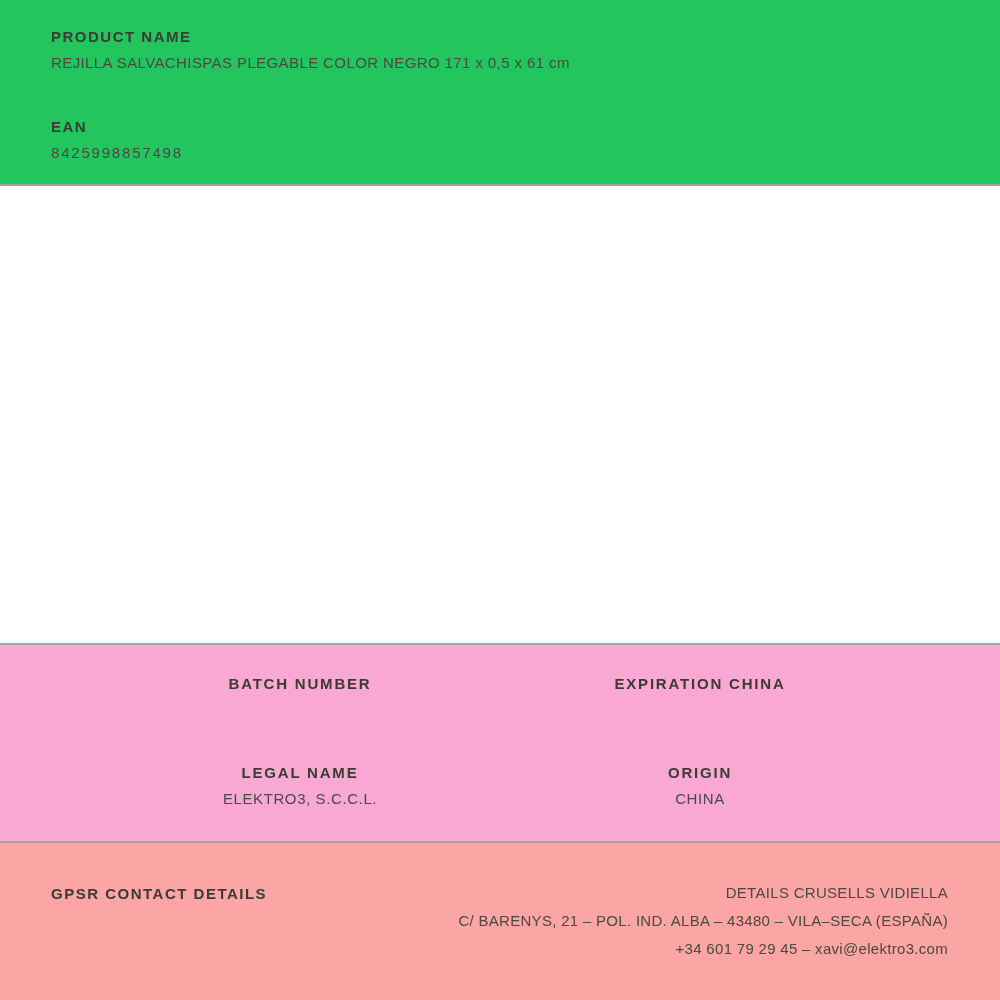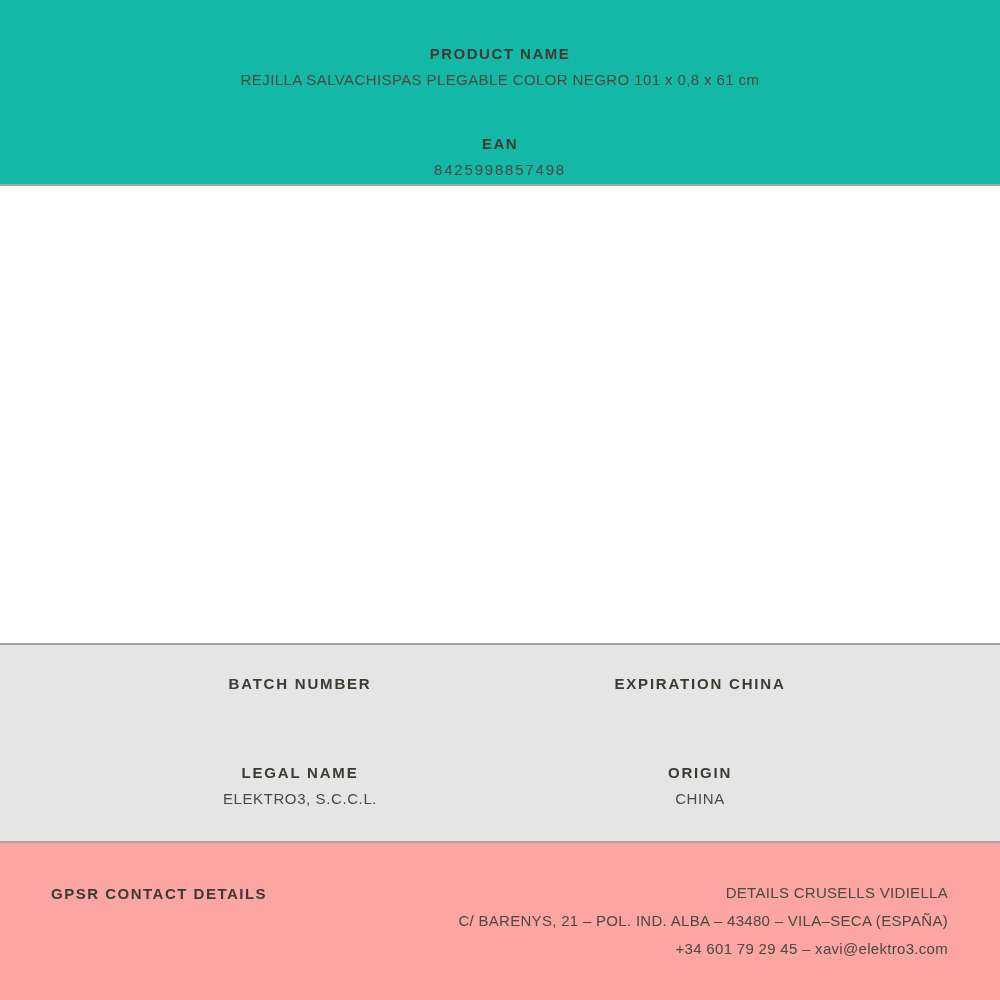--- a/index.html
+++ b/index.html
@@ -7,24 +7,23 @@
   body {
     font-family: "Liberation Sans", sans-serif;
     color: #403F39;
     background: #FFFFFF;
     overflow: hidden;
   }
 
   
   .section-top {
     height: 186px;
-    background: #14b8a6;
+    background: #22c55e;
     border-bottom: 2px solid #A7A49C;
-    padding: 45px 51px;
-    text-align: center;
+    padding: 28px 51px;
   }
   .field-label {
     font-size: 15px;
     font-weight: bold;
     letter-spacing: 1.5px;
     line-height: 17px;
     color: #3B3A33;
   }
   .field-value {
     font-size: 15px;
@@ -39,21 +38,21 @@
   
   .section-white {
     height: 459px;
     background: #FFFFFF;
     border-bottom: 2px solid #A7A49C;
   }
 
   
   .section-details {
     height: 198px;
-    background: #e5e5e5;
+    background: #f9a8d4;
     border-bottom: 2px solid #A7A49C;
   }
   .details-grid {
     width: 800px;
     margin: 0 auto;
     display: grid;
     grid-template-columns: 1fr 1fr;
     row-gap: 62px;
     padding-top: 30px;
     text-align: center;
@@ -99,21 +98,21 @@
     margin-top: -6px;
     color: #4A4942;
   }
 </style>
 </head>
 <body>
 
 <div class="section-top">
   <div class="field">
     <div class="field-label">PRODUCT NAME</div>
-    <div class="field-value">REJILLA SALVACHISPAS PLEGABLE COLOR NEGRO 101 x 0,8 x 61 cm</div>
+    <div class="field-value">REJILLA SALVACHISPAS PLEGABLE COLOR NEGRO 171 x 0,5 x 61 cm</div>
   </div>
   <div class="field field-ean">
     <div class="field-label">EAN</div>
     <div class="field-value ean-value">8425998857498</div>
   </div>
 </div>
 
 <div class="section-white"></div>
 
 <div class="section-details">

